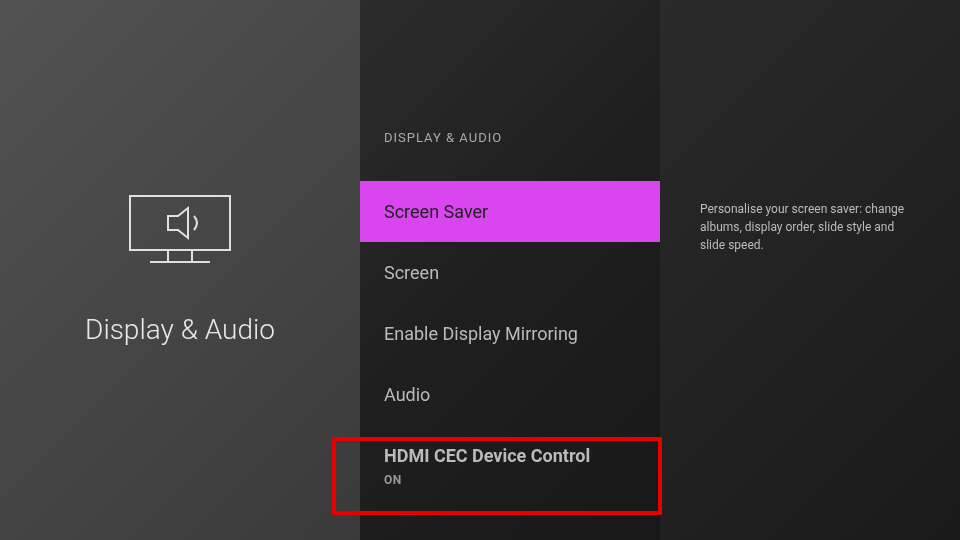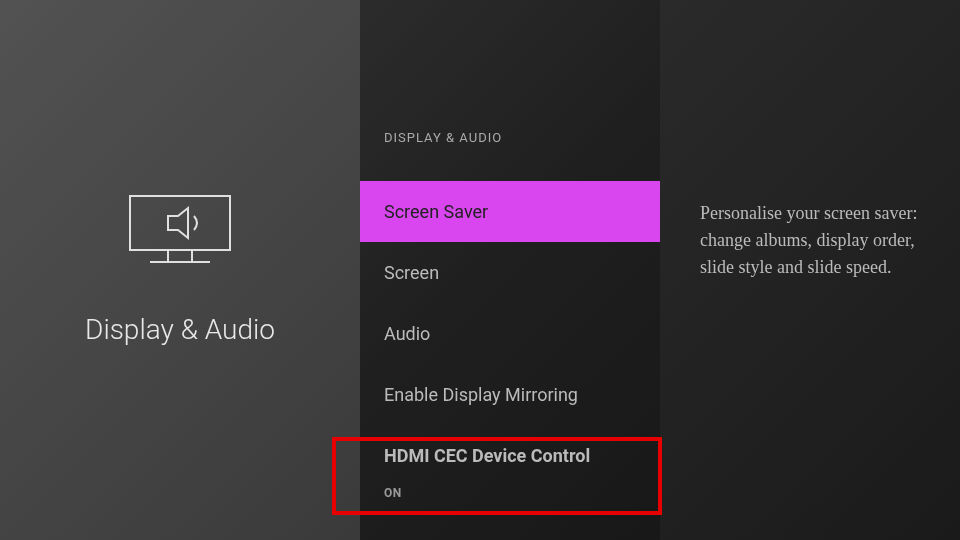--- a/index.html
+++ b/index.html
@@ -66,21 +66,21 @@
     .menu-item.selected {
       background: #d946ef;
       color: #222;
       font-weight: 400;
       margin-top: 12px;
     }
     
     .menu-item .sublabel {
       font-size: 12px;
       color: #999;
-      margin-top: 20px;
+      margin-top: 7px;
       letter-spacing: 0.5px;
     }
     
     .menu-item.highlighted {
       position: relative;
       font-weight: bold;
     }
     
     .highlight-box {
       position: absolute;
@@ -95,25 +95,24 @@
     
     .right-panel {
       flex: 1;
       padding-top: 200px;
       padding-left: 40px;
       padding-right: 30px;
       background: linear-gradient(135deg, #2a2a2a 0%, #1a1a1a 100%);
     }
     
     .description {
-      font-size: 18px;
+      font-size: 12px;
       line-height: 1.5;
       color: #bbb;
       max-width: 220px;
-      font-family: Liberation Serif, serif;
     }
   </style>
 </head>
 <body>
 
 <div class="left-panel">
   <div class="tv-icon">
     <svg width="105" height="75" viewBox="0 0 105 75">
       <rect x="2" y="2" width="100" height="54" stroke-width="2"></rect>
       <line x1="40" y1="56" x2="40" y2="68" stroke-width="2"></line>
@@ -131,25 +130,25 @@
 
   <div class="menu-item selected">
     <div>Screen Saver</div>
   </div>
 
   <div class="menu-item">
     <div>Screen</div>
   </div>
 
   <div class="menu-item">
-    <div>Audio</div>
+    <div>Enable Display Mirroring</div>
   </div>
 
   <div class="menu-item">
-    <div>Enable Display Mirroring</div>
+    <div>Audio</div>
   </div>
 
   <div class="menu-item highlighted">
     <div>HDMI CEC Device Control</div>
     <div class="sublabel">ON</div>
   </div>
 </div>
 
 <div class="highlight-box"></div>
 

